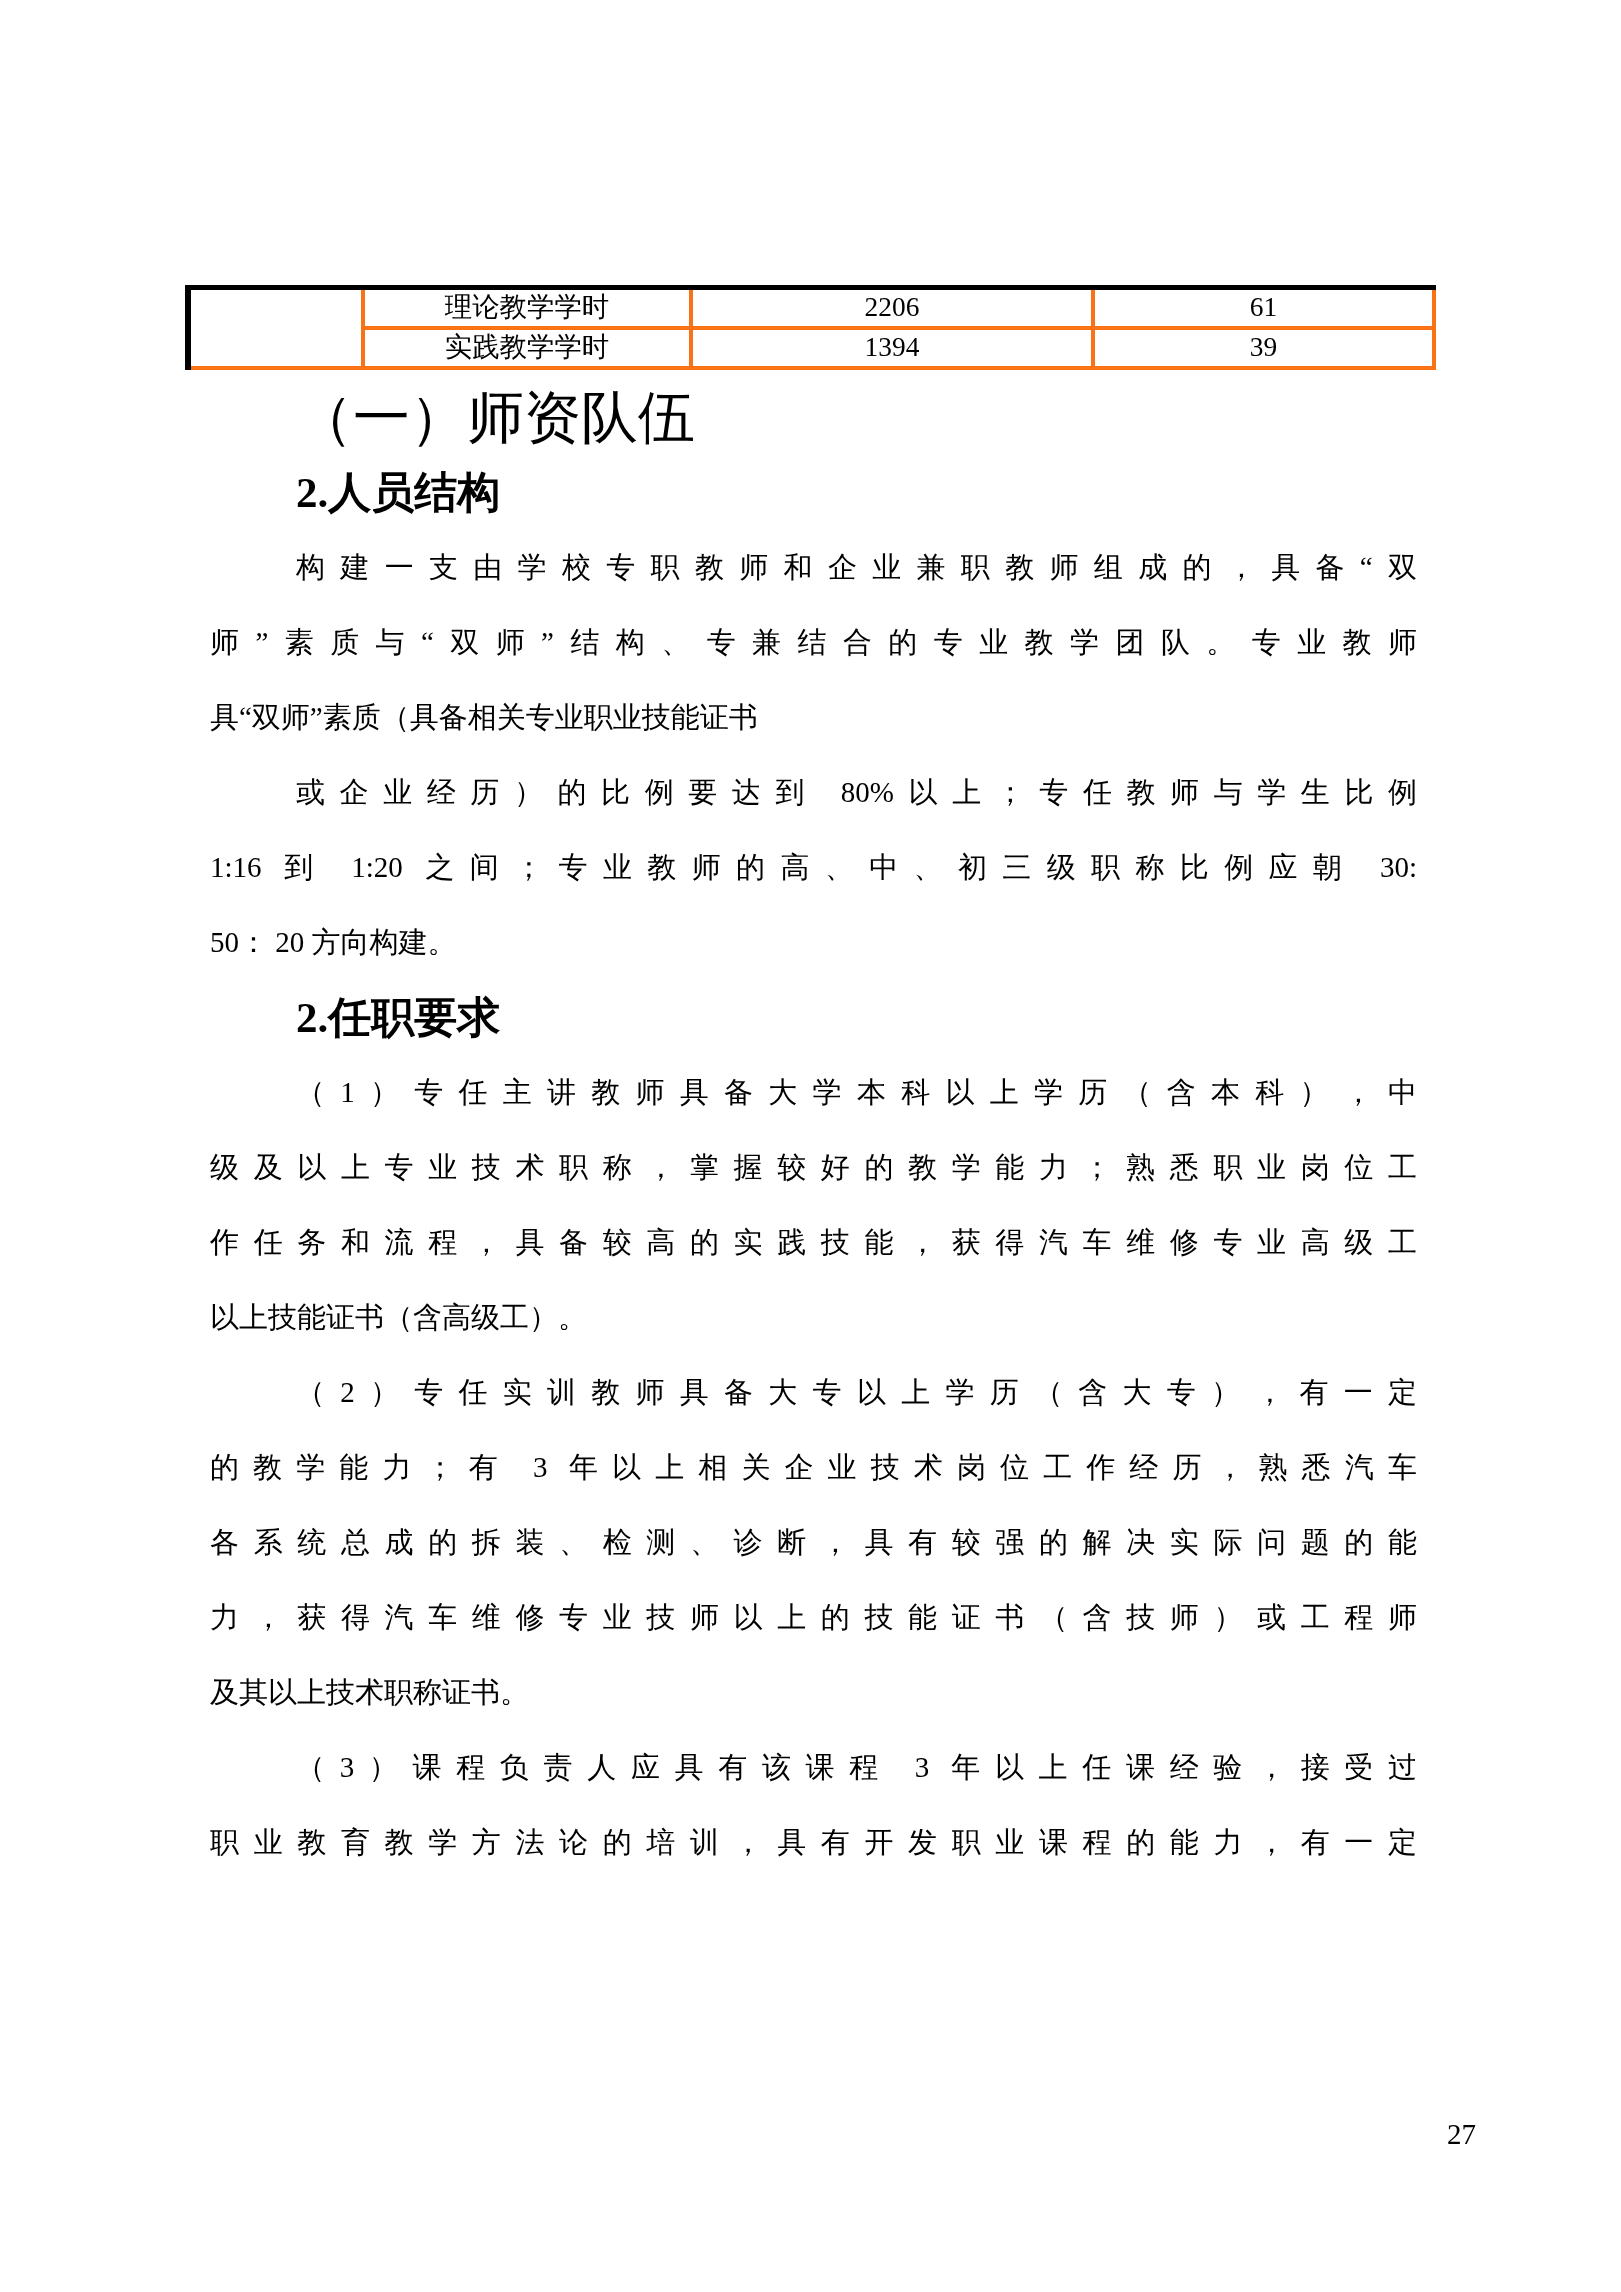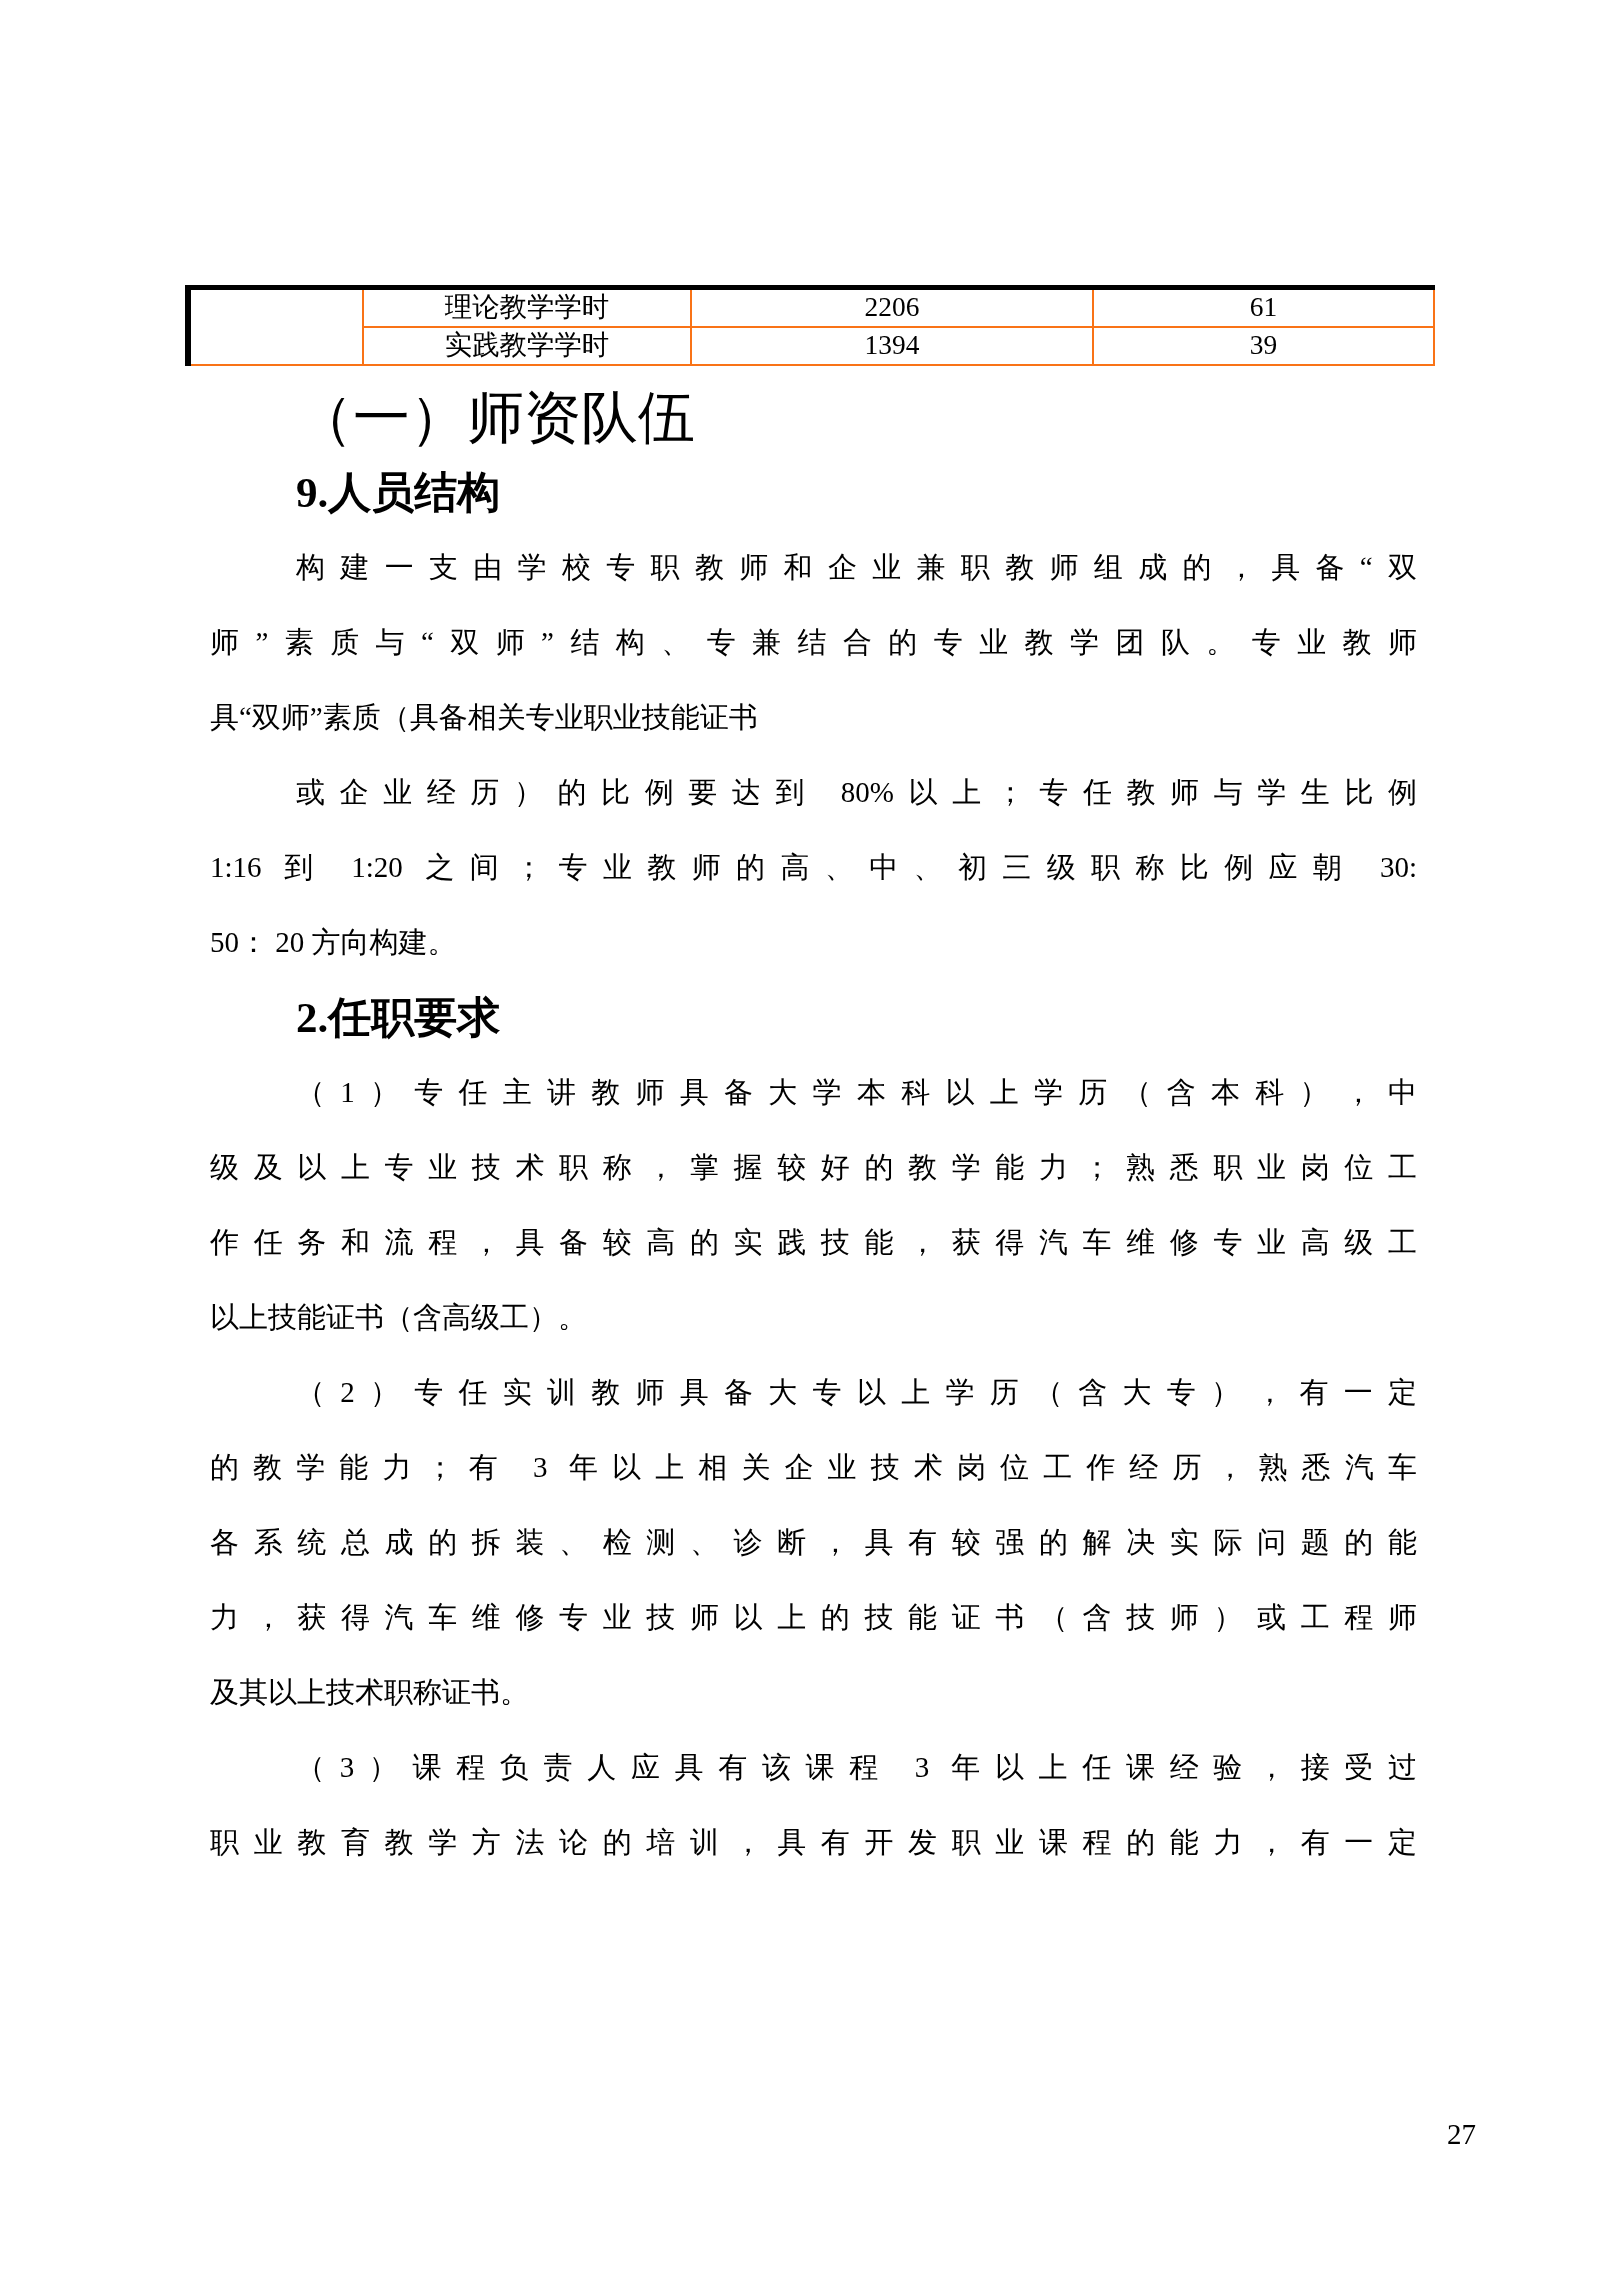--- a/index.html
+++ b/index.html
@@ -16,21 +16,21 @@
     left: 185px; top: 285px;
     width: 1247px;
     border-collapse: collapse;
     table-layout: fixed;
     border-top: 5.9px solid #000;
     border-left: 6.9px solid #000;
     border-right: 2px solid #000;
     border-bottom: 2.9px solid #000;
   }
   .doc-table td {
-    border: 2px solid #f97316;
+    border: 4px solid #f97316;
     height: 36px;
     text-align: center;
     vertical-align: middle;
     font-size: 27.4px;
     line-height: 27.4px;
     padding: 0;
     overflow: hidden;
   }
   
   .content {
@@ -83,21 +83,21 @@
     <tr>
       <td>实践教学学时</td>
       <td>1394</td>
       <td>39</td>
     </tr>
   </tbody>
 </table>
 
 <div class="content">
     <div class="line h2 indent">（一）师资队伍</div>
-    <div class="line h3 indent">9.人员结构</div>
+    <div class="line h3 indent">2.人员结构</div>
     <div class="line body indent fill">构建一支由学校专职教师和企业兼职教师组成的，具备“双</div>
     <div class="line body fill">师”素质与“双师”结构、专兼结合的专业教学团队。专业教师</div>
     <div class="line body">具“双师”素质（具备相关专业职业技能证书</div>
     <div class="line body indent fill">或企业经历）的比例要达到 80%以上；专任教师与学生比例</div>
     <div class="line body fill">1:16 到 1:20 之间；专业教师的高、中、初三级职称比例应朝 30:</div>
     <div class="line body">50： 20 方向构建。</div>
     <div class="line h3 indent">2.任职要求</div>
     <div class="line body indent fill">（1）专任主讲教师具备大学本科以上学历（含本科），中</div>
     <div class="line body fill">级及以上专业技术职称，掌握较好的教学能力；熟悉职业岗位工</div>
     <div class="line body fill">作任务和流程，具备较高的实践技能，获得汽车维修专业高级工</div>

